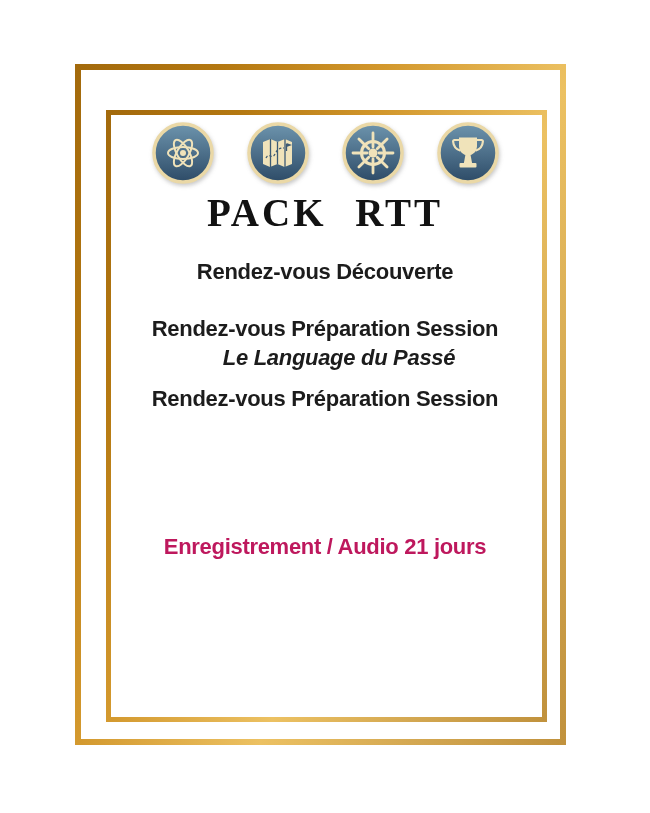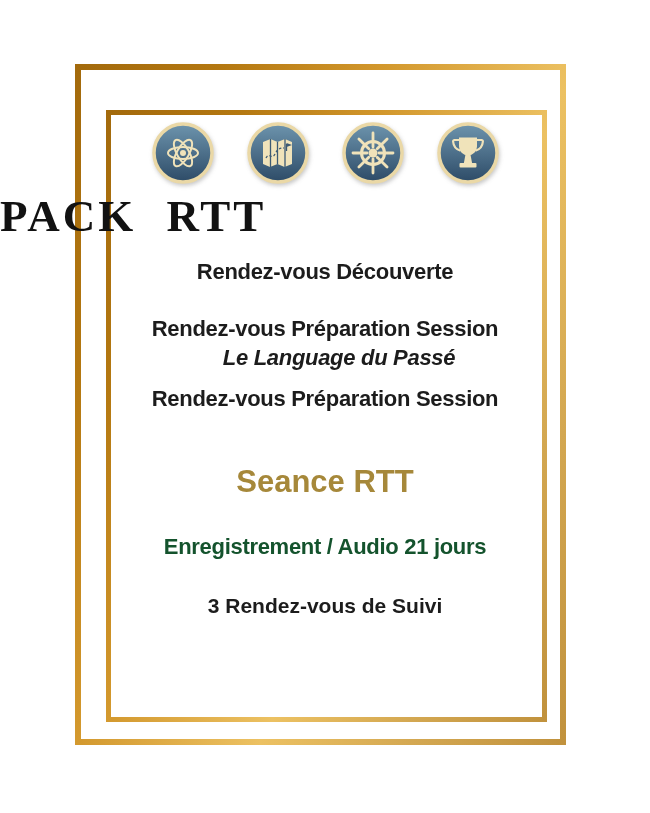--- a/index.html
+++ b/index.html
@@ -26,42 +26,43 @@
     position:absolute; top:121px; left:0; width:100%;
     display:flex; justify-content:center; gap:31px;
   }
   .badge {
     width:64px; height:64px;
     filter:drop-shadow(1px 2px 2px rgba(70,70,70,0.30));
   }
 
   .pack-title {
     position:absolute; top:190px; left:0; width:100%;
+    text-align:center;
     font-family:"Liberation Serif", serif;
     font-weight:700;
-    font-size:45px;
+    font-size:39px;
     letter-spacing:3px;
     word-spacing:16px;
     color:#121212;
   }
 
   .line {
     position:absolute; left:0; width:100%;
     text-align:center;
     font-weight:700;
     color:#1c1c1c;
   }
   .body-size { font-size:22px; letter-spacing:-0.3px; }
   .sub { font-style:italic;margin-left:28px; }
 
   .pos-discovery { top:259px; }
   .pos-prep1     { top:314px; line-height:29px; }
   .pos-prep2     { top:384px; line-height:29px; }
   .pos-session   { top:464px; font-size:31px; color:#a6883a; letter-spacing:0; }
-  .pos-audio     { top:534px; color:#14532d; }
+  .pos-audio     { top:534px; color:#be185d; }
   .pos-followup  { top:592px; line-height:28px; font-size:21px; }
   .schedule      { white-space:pre; }
 </style>
 </head>
 <body>
 
 <div class="card">
 
   <svg width="0" height="0" style="position:absolute" aria-hidden="true">
     <defs>
@@ -133,21 +134,19 @@
 
   <div class="line body-size pos-prep1">
     <div>Rendez-vous Préparation Session</div>
     <div class="sub">Le Language du Passé</div>
   </div>
 
   <div class="line body-size pos-prep2">
     <div>Rendez-vous Préparation Session</div>
   </div>
 
-  <div class="line pos-session">Seance RTT</div>
 
   <div class="line body-size pos-audio">Enregistrement / Audio 21 jours</div>
 
   <div class="line pos-followup">
-    <div>3 Rendez-vous de Suivi</div>
   </div>
 
 </div>
 
 </body></html>

